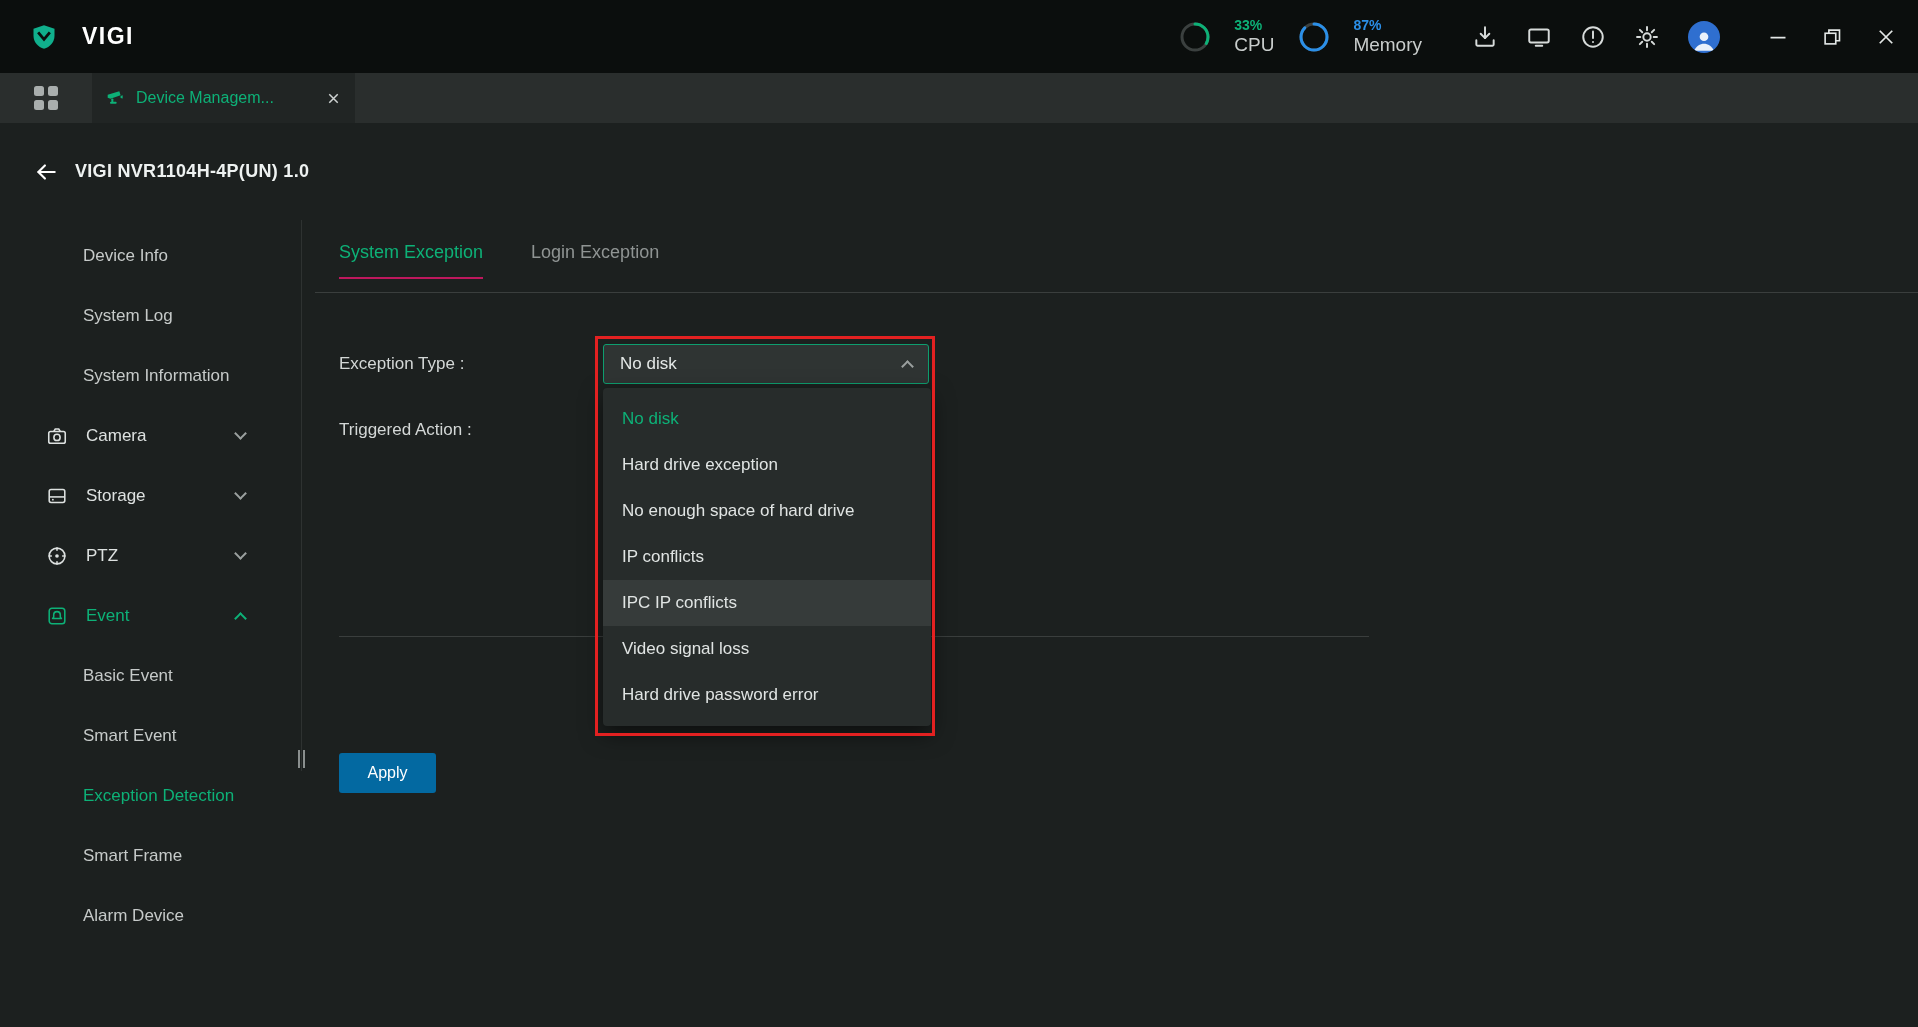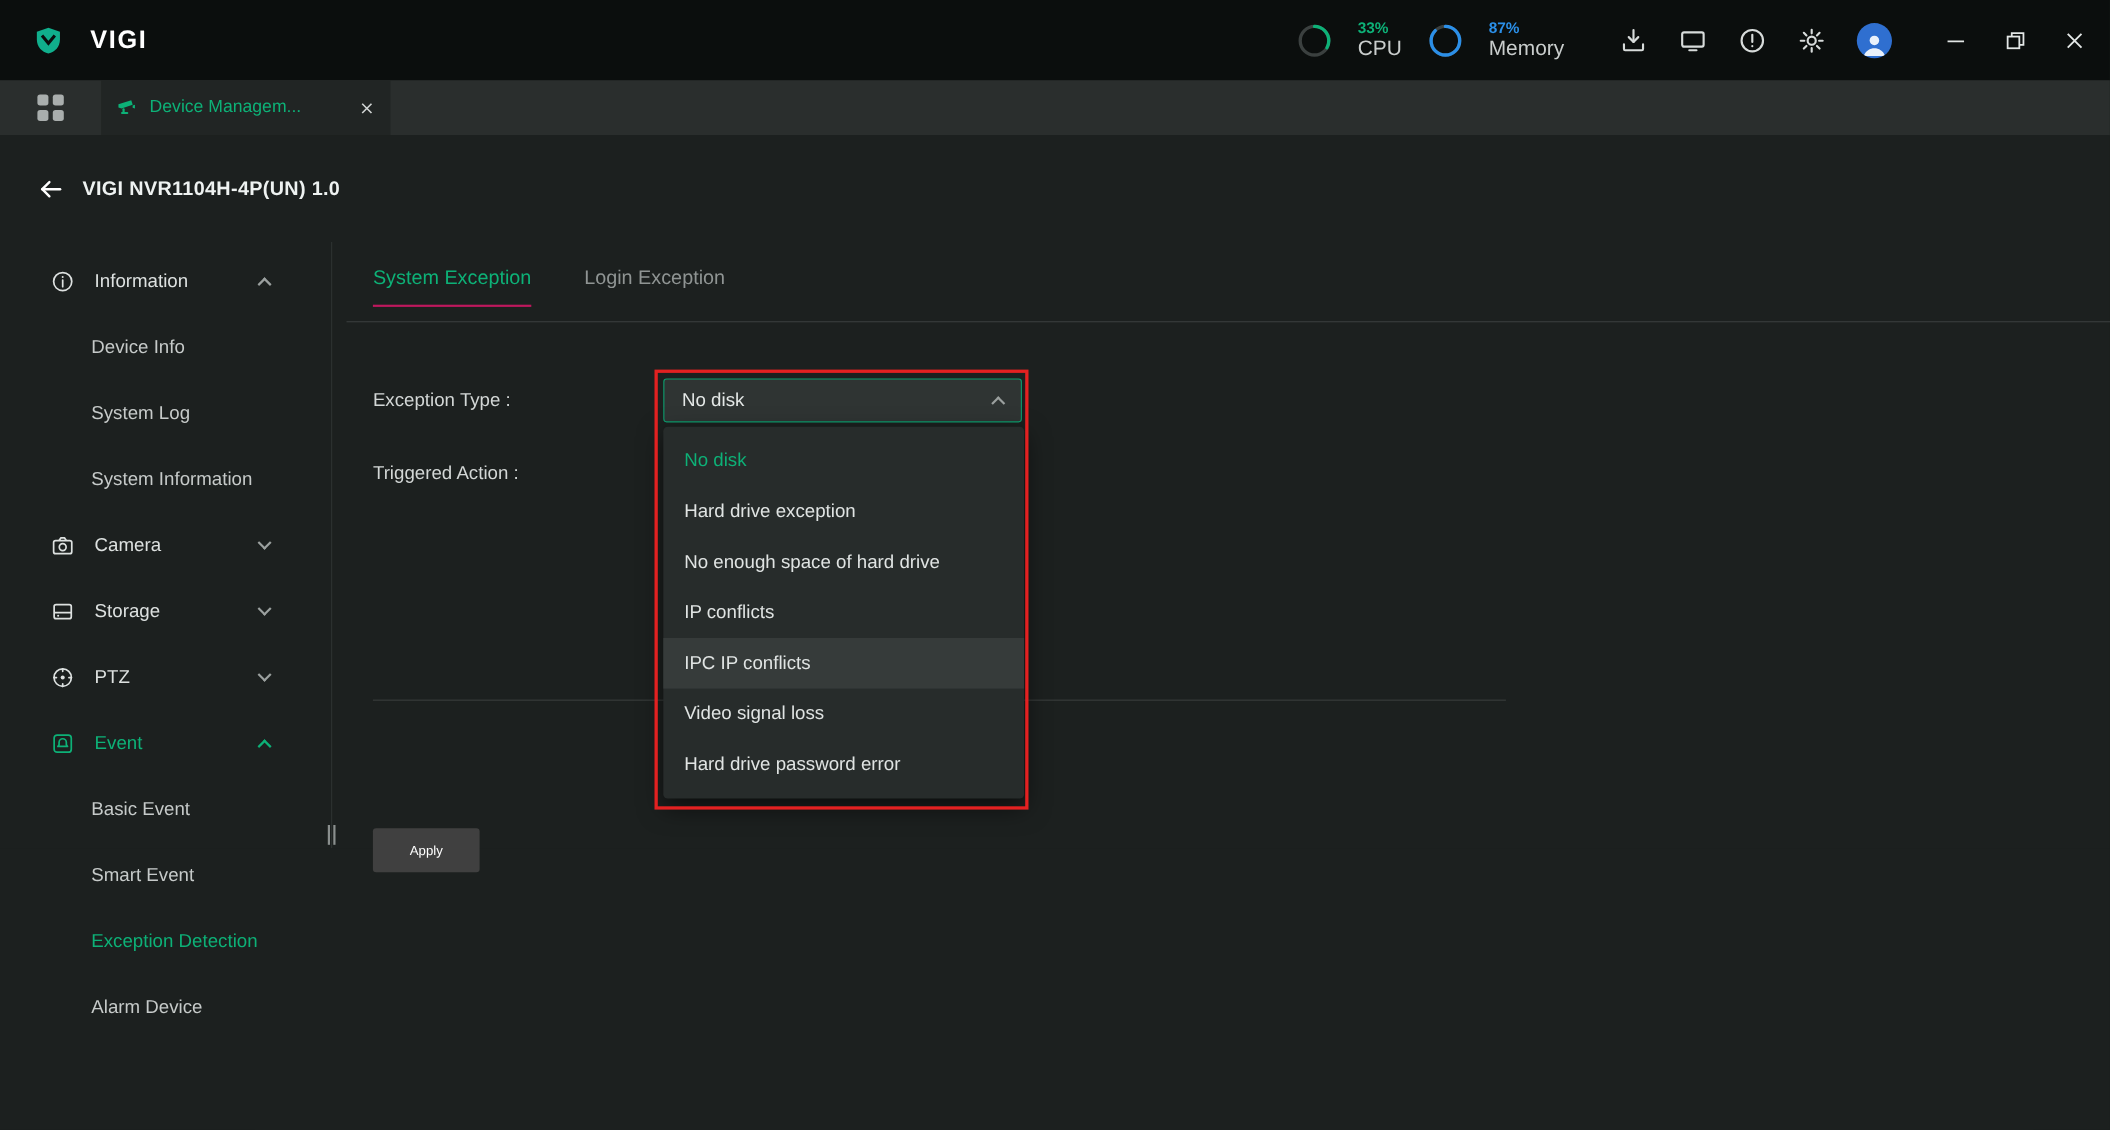--- a/index.html
+++ b/index.html
@@ -75,22 +75,22 @@
   .select .chev { margin-left:auto; }
   .dropdown { position:absolute; left:300px; top:168px; width:328px;
     background:#272c2b; border-radius:4px; box-shadow:0 8px 22px rgba(0,0,0,0.55);
     padding:8px 0; z-index:5; }
   .opt { height:46px; display:flex; align-items:center; padding-left:19px;
     font-size:17px; color:#e0e4e3; cursor:pointer; }
   .opt.selected { color:#0db177; }
   .opt.hovered { background:#363b3a; }
   .divider2 { position:absolute; top:416px; left:36px; width:1030px; height:1px; background:#3a3e3d; }
   .apply { position:absolute; left:36px; top:533px; width:97px; height:40px;
-    background:#404040; color:#ffffff; border:none; border-radius:3px;
-    font-size:12px; font-family:"Liberation Sans", sans-serif; cursor:pointer; }
+    background:#0369a1; color:#ffffff; border:none; border-radius:3px;
+    font-size:16px; font-family:"Liberation Sans", sans-serif; cursor:pointer; }
   .redbox { position:absolute; left:292px; top:116px; width:340px; height:400px;
     border:3px solid #e32121; z-index:6; pointer-events:none; }
 </style>
 </head>
 <body>
 
 <div class="titlebar">
   <div class="logo">
     <svg width="28" height="28" viewBox="0 0 24 24">
       <path d="M12 2L3 5v6c0 5.5 3.8 9.8 9 11 5.2-1.2 9-5.5 9-11V5l-9-3z" fill="#10af8c"></path>
@@ -191,29 +191,20 @@
   <div class="dev-header">
     <svg class="back-btn" viewBox="0 0 24 24" fill="none" stroke="currentColor" stroke-width="2" stroke-linecap="round" stroke-linejoin="round">
       <path d="M20 12H5"></path>
         <path d="M11 6l-6 6 6 6"></path>
     </svg>
     <span class="dev-title">VIGI NVR1104H-4P(UN) 1.0</span>
   </div>
 
   <div class="sidebar">
 
-    <div class="side-item">
-      <svg class="side-icon" viewBox="0 0 24 24" fill="none" stroke="currentColor" stroke-width="1.7">
-        <circle cx="12" cy="12" r="9"></circle>
-          <path d="M12 10.5V17" stroke-linecap="round"></path>
-          <circle cx="12" cy="7.4" r="1" fill="currentColor" stroke="none"></circle>
-      </svg>
-      <span>Information</span>
-      <span class="chev up"></span>
-    </div>
     <div class="side-sub">
       <span>Device Info</span>
     </div>
     <div class="side-sub">
       <span>System Log</span>
     </div>
     <div class="side-sub">
       <span>System Information</span>
     </div>
 
@@ -256,20 +247,23 @@
       <span class="chev up green-chev"></span>
     </div>
     <div class="side-sub">
       <span>Basic Event</span>
     </div>
     <div class="side-sub">
       <span>Smart Event</span>
     </div>
     <div class="side-sub green">
       <span>Exception Detection</span>
+    </div>
+    <div class="side-sub">
+      <span>Smart Frame</span>
     </div>
     <div class="side-sub">
       <span>Alarm Device</span>
     </div>
 
     <div class="drag-handle"></div>
   </div>
 
   <div class="content">
 

